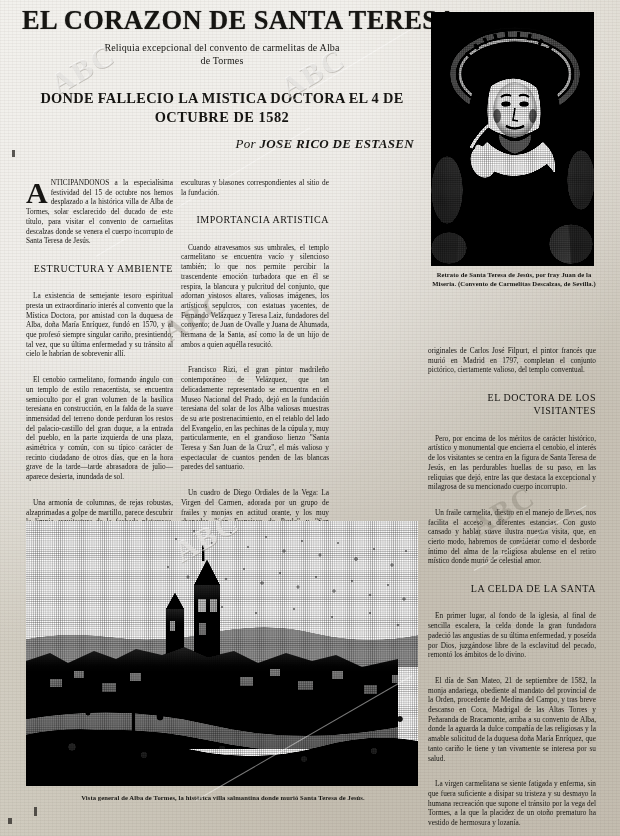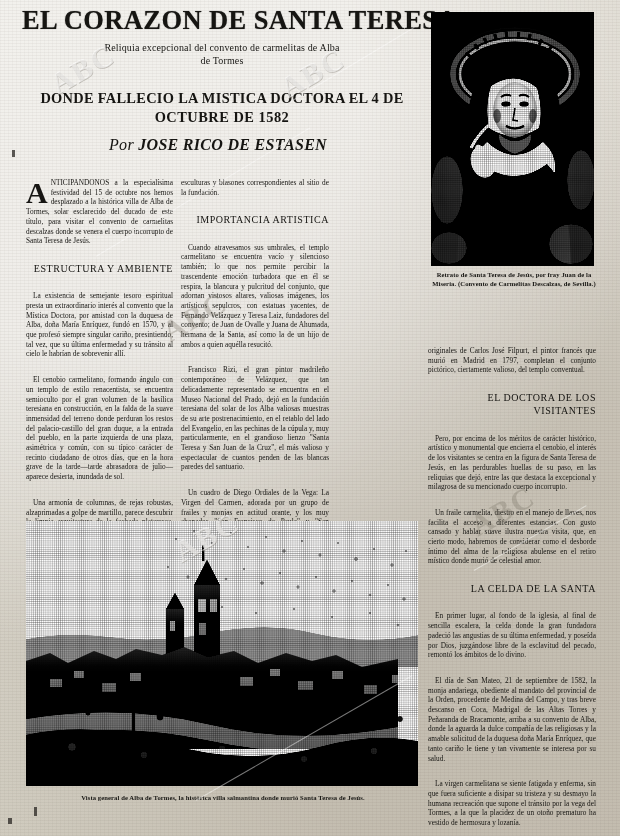--- a/index.html
+++ b/index.html
@@ -41,22 +41,22 @@
     padding:0 4px;
     letter-spacing:.15px;
   }
   .hl-sub .l2{display:block;text-align:center;}
   .hl-third{
     font-weight:bold;font-size:14.4px;line-height:1.3;margin-top:22px;
     letter-spacing:.3px;text-align:justify;text-align-last:center;padding:0 2px;
   }
   .hl-third .l2{display:block;text-align:right;letter-spacing:.5px;}
   .byline{
-    margin-top:9px;padding-right:8px;
-    font-style:italic;font-weight:bold;font-size:16px;letter-spacing:.3px;
+    margin-top:9px;text-align:right;padding-right:8px;
+    font-style:italic;font-weight:bold;font-size:13px;letter-spacing:.3px;
   }
   .byline .by{font-style:italic;font-weight:normal;}
 
   
   .col{position:absolute;font-size:7.3px;line-height:1.33;text-align:justify;}
   .col p{margin:16px 0 2px 0;text-indent:7px;hyphens:auto;}
   .col p.noind{text-indent:0;}
   .subhead{
     text-align:right;font-weight:normal;font-size:10px;letter-spacing:.55px;
     margin:9px 0 8px 0;text-indent:0;

